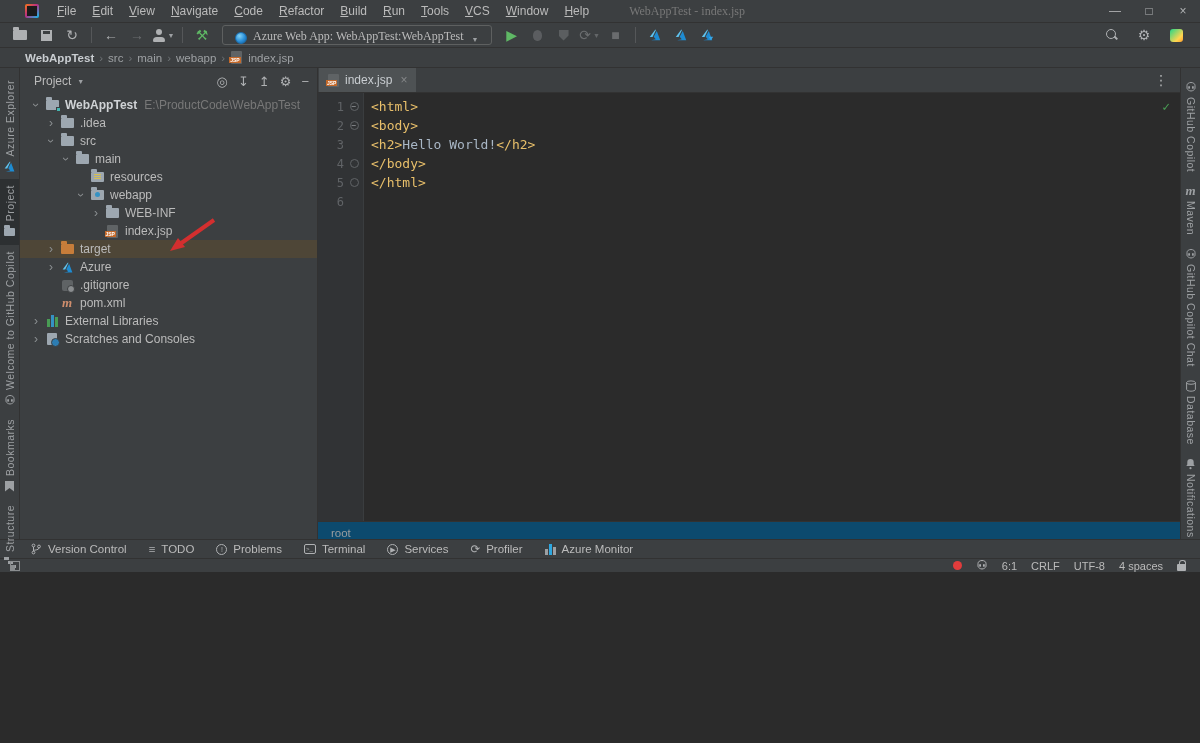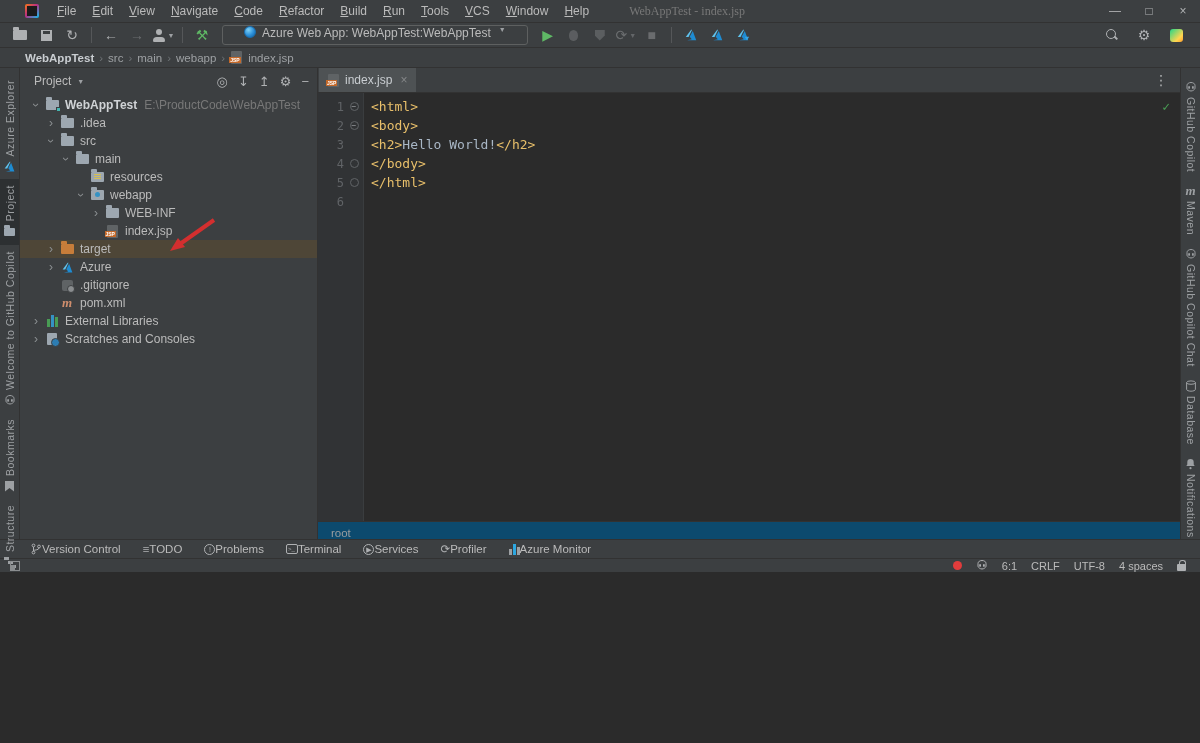--- a/index.html
+++ b/index.html
@@ -18,22 +18,22 @@
   .winctl { margin-left:auto; display:flex; height:100%; }
   .wbtn { width:34px; display:flex; align-items:center; justify-content:center; color:#afb1b3; font-size:12px; }
 
   
   .toolbar { height:26px; flex:0 0 26px; display:flex; align-items:center; padding-left:8px;
              border-top:1px solid #323232; border-bottom:1px solid #323232; gap:2px; }
   .tbtn { width:24px; height:22px; display:flex; align-items:center; justify-content:center;
           color:#afb1b3; font-size:14px; position:relative; }
   .tsep { width:1px; height:16px; background:#555759; margin:0 5px; }
   .dim { opacity:.4; }
-  .runcombo { height:20px; border:1px solid #5e6060; border-radius:3px; display:flex; align-items:flex-start;
-              gap:6px; padding:0 21px; margin:0 6px; color:#bbbbbb; }
+  .runcombo { height:20px; border:1px solid #5e6060; border-radius:3px; display:flex; align-items:flex-end;
+              gap:6px; padding:0 12px; margin:0 6px; color:#bbbbbb;font-family:Liberation Serif, serif; }
   .globe { width:12px; height:12px; border-radius:50%;
            background:radial-gradient(circle at 35% 30%, #7fd1f5 0%, #2b8fd8 55%, #105e9e 100%);
            border:1px solid #1a6fb0; }
   .dd { font-size:7px; color:#9da0a3; margin-left:2px; }
   .green { color:#5fb865; }
   .tool-right { margin-left:auto; display:flex; align-items:center; gap:8px; padding-right:12px; }
   .promo { width:13px; height:13px; border-radius:3px; background:linear-gradient(135deg,#21d789,#ffd54f 70%,#ff9d2e); }
   .isearch { width:14px; height:14px; position:relative; display:inline-block; }
   .isearch::before { content:''; position:absolute; left:1px; top:1px; width:8px; height:8px;
                      border:1.5px solid #afb1b3; border-radius:50%; }
@@ -125,21 +125,21 @@
   .ctext { padding-left:7px; white-space:pre; }
   .tag { color:#e8bf6a; }
   .txt { color:#a9b7c6; }
   .echeck { position:absolute; top:6px; right:10px; color:#499c54; font-size:13px; font-weight:bold; }
   .ebread { height:18px; flex:0 0 18px; background:#0c4a6e; border-top:1px solid #323232;
             display:flex; align-items:flex-end; padding-left:13px; color:#999c9e; font-size:11.5px; }
 
   
   .bottombar { height:19px; flex:0 0 19px; border-top:1px solid #323232; display:flex; align-items:center;
                gap:22px; padding-left:30px; font-size:11.5px; color:#bbbbbb; }
-  .bitem { display:flex; align-items:center; }
+  .bitem { display:flex; align-items:center; gap:6px; }
   .bic { color:#afb1b3; display:flex; align-items:center; justify-content:center; }
   .circ { width:11px; height:11px; border:1px solid #afb1b3; border-radius:50%; font-size:7px; line-height:9px;
           text-align:center; color:#afb1b3; display:inline-block; }
   .termic { width:12px; height:10px; border:1px solid #afb1b3; border-radius:2px; font-size:6px; line-height:8px;
             color:#afb1b3; text-align:left; padding-left:1px; display:inline-block; }
   .gauge { width:11px; height:11px; display:inline-flex; gap:1px; align-items:flex-end; }
   .gauge b { display:block; width:3px; }
   .statusbar { height:14px; flex:0 0 14px; border-top:1px solid #323232; display:flex; align-items:center;
                padding:0 14px 0 10px; font-size:11px; color:#bbbbbb; gap:16px; }
   .sqic { width:10px; height:10px; border:1px solid #8a8d8f; position:relative; display:inline-block; }

